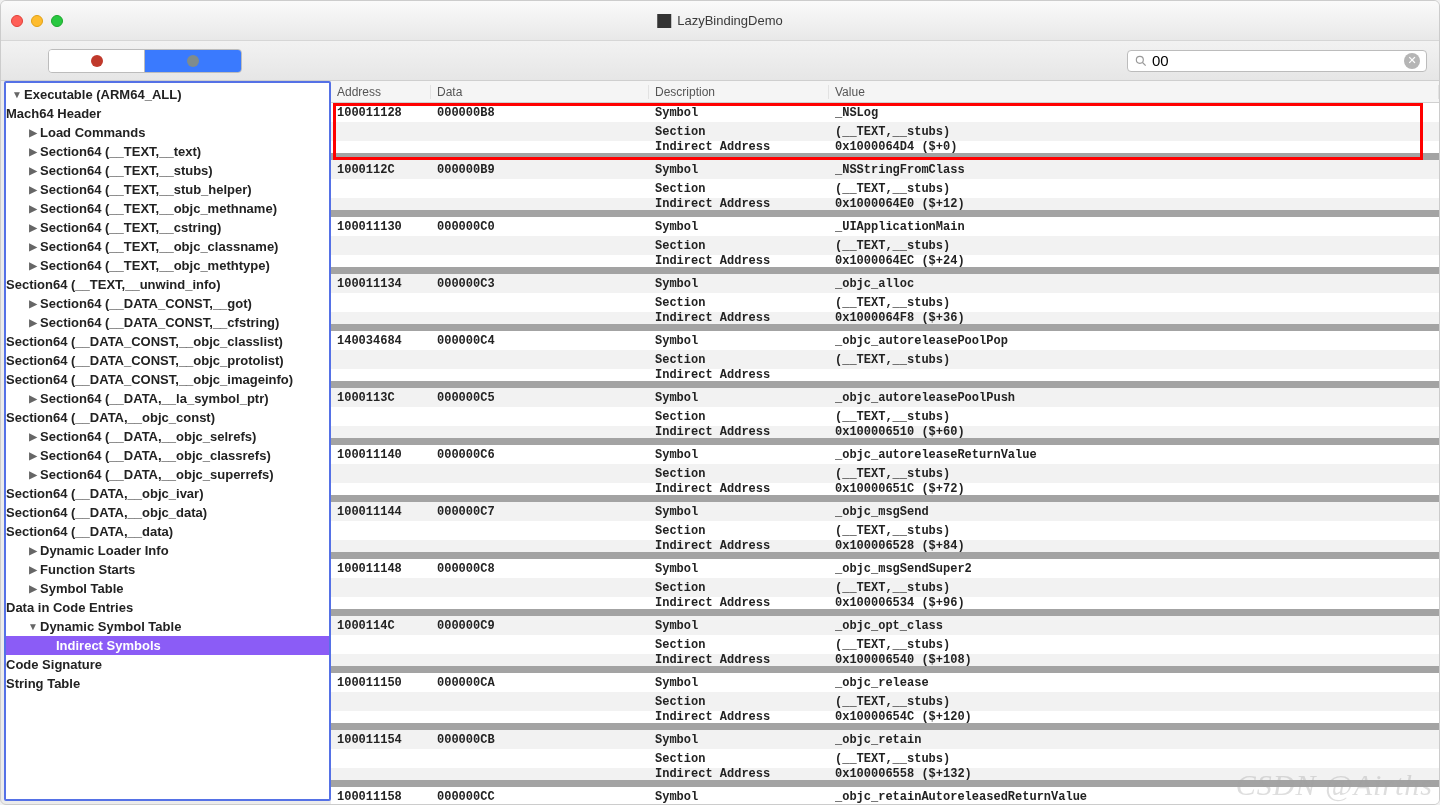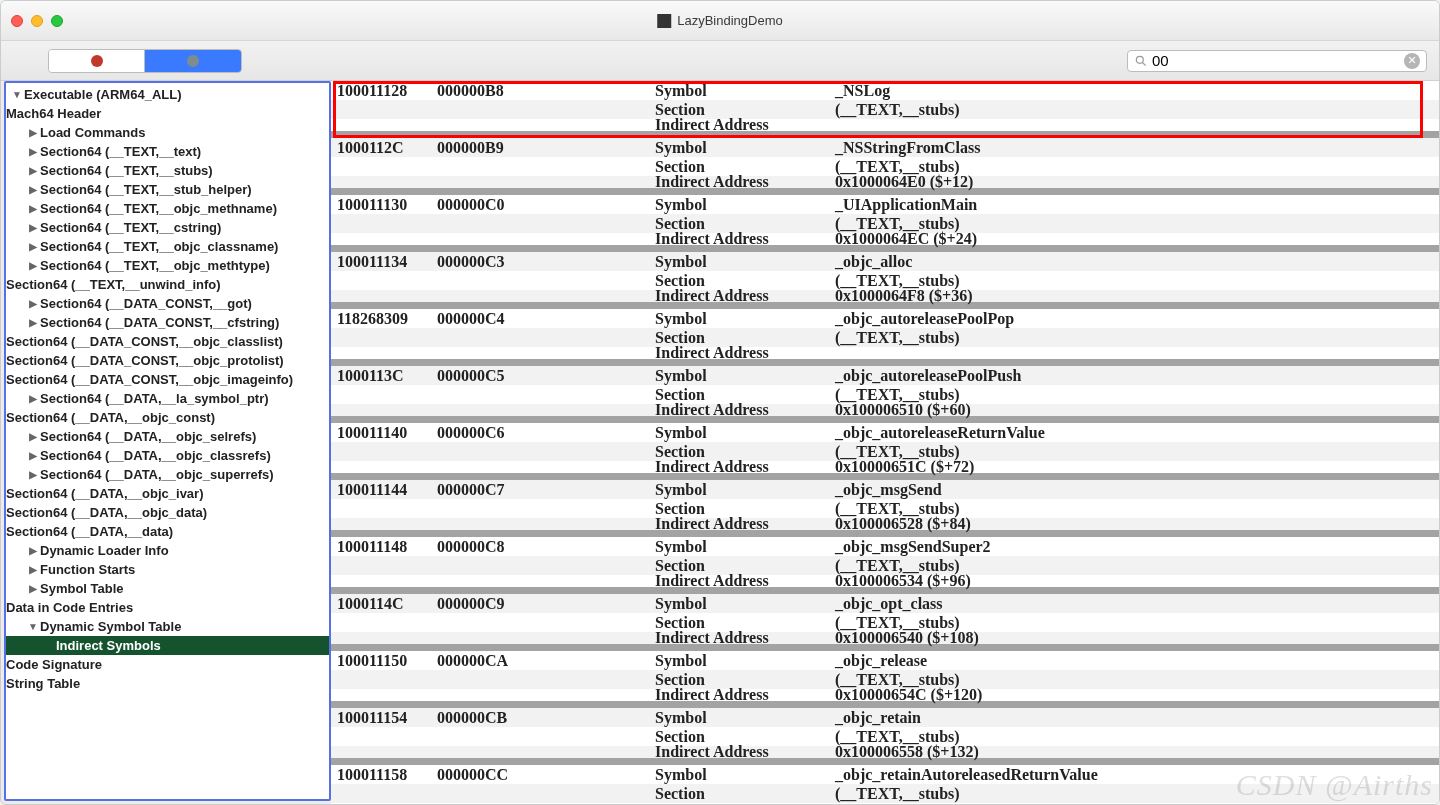--- a/index.html
+++ b/index.html
@@ -21,27 +21,27 @@
   .toolbar-right { margin-left:auto; }
   .search { display:flex; align-items:center; width:300px; height:22px; background:#fff; border:1px solid #bcbcbc; border-radius:4px; padding:0 6px; }
   .search input { flex:1; border:none; outline:none; font-size:15px; }
   .search .mag { width:14px; height:14px; margin-right:4px; opacity:.6; }
   .search .clear { width:16px; height:16px; border-radius:50%; background:#b5b5b5; color:#fff; display:flex; align-items:center; justify-content:center; font-size:11px; cursor:pointer; }
   .body { flex:1; display:flex; overflow:hidden; }
   .sidebar { width:327px; border:2px solid #5571e6; border-radius:2px; margin:0 0 3px 3px; background:#fff; overflow:auto; padding-top:2px; }
   .row { display:flex; align-items:center; height:19px; font-size:13px; cursor:default; user-select:none; }
   .ind0 { padding-left:6px; } .ind1 { padding-left:22px; } .ind2 { } .ind3 { padding-left:50px; }
   .tri { display:inline-block; width:10px; text-align:center; color:#666; font-size:10px; margin-right:2px; }
-  .row.selected { background:#14532d; color:#fff; }
+  .row.selected { background:#8b5cf6; color:#fff; }
   .row.bold { font-weight:600; }
   .main { flex:1; display:flex; flex-direction:column; background:#fff; overflow:hidden; }
   .thead { display:flex; background:#f5f5f5; border-bottom:1px solid #d0d0d0; height:22px; align-items:center; font-size:12px; color:#555; }
   .thead div { padding-left:6px; border-right:1px solid #e2e2e2; }
   .c-addr { width:100px; } .c-data { width:218px; } .c-desc { width:180px; } .c-val { flex:1; }
-  .tbody { flex:1; overflow:auto; position:relative; font-family: Liberation Serif, serif; font-size:16px; font-weight:600; }
+  .tbody { flex:1; overflow:auto; position:relative; font-family: Liberation Mono, monospace; font-size:12px; font-weight:600; }
   .trow { display:flex; height:19px; align-items:center; }
   .trow div { padding-left:6px; white-space:nowrap; overflow:hidden; }
   .alt0 { background:#fff; } .alt1 { background:#f2f2f2; }
   .divline { border-bottom:7px solid #a3a3a3; }
   .highlight-box { position:absolute; border:3px solid red; pointer-events:none; }
   .watermark { position:absolute; right:6px; bottom:2px; font-size:30px; font-style:italic; font-weight:400; color:rgba(160,160,160,0.35); letter-spacing:1px; pointer-events:none; font-family: Georgia, serif; }
 </style>
 </head>
 <body>
 
@@ -195,38 +195,45 @@
           <span>Indirect Symbols</span>
         </div>
         <div class="row bold ind2">
           <span>Code Signature</span>
         </div>
         <div class="row bold ind2">
           <span>String Table</span>
         </div>
       </div>
     <div class="main">
+      <div class="thead">
+        <div class="c-addr">Address</div>
+        <div class="c-data">Data</div>
+        <div class="c-desc">Description</div>
+        <div class="c-val">Value</div>
+      </div>
       <div class="tbody" id="tbody">
         <div class="highlight-box" style="left:2px; top:0px; width:1090px; height:57px;"></div>
       <div class="trow alt0">
             <div class="c-addr">100011128</div>
             <div class="c-data">000000B8</div>
             <div class="c-desc">Symbol</div>
             <div class="c-val">_NSLog</div>
           </div>
           <div class="trow alt1">
             <div class="c-addr"></div>
             <div class="c-data"></div>
             <div class="c-desc">Section</div>
             <div class="c-val">(__TEXT,__stubs)</div>
           </div>
           <div class="trow alt0 divline">
             <div class="c-addr"></div>
             <div class="c-data"></div>
             <div class="c-desc">Indirect Address</div>
+            <div class="c-val">0x1000064D4 ($+0)</div>
           </div>
           <div class="trow alt1">
             <div class="c-addr">1000112C</div>
             <div class="c-data">000000B9</div>
             <div class="c-desc">Symbol</div>
             <div class="c-val">_NSStringFromClass</div>
           </div>
           <div class="trow alt0">
             <div class="c-addr"></div>
             <div class="c-data"></div>
@@ -269,21 +276,21 @@
             <div class="c-desc">Section</div>
             <div class="c-val">(__TEXT,__stubs)</div>
           </div>
           <div class="trow alt1 divline">
             <div class="c-addr"></div>
             <div class="c-data"></div>
             <div class="c-desc">Indirect Address</div>
             <div class="c-val">0x1000064F8 ($+36)</div>
           </div>
           <div class="trow alt0">
-            <div class="c-addr">118268309</div>
+            <div class="c-addr">140034684</div>
             <div class="c-data">000000C4</div>
             <div class="c-desc">Symbol</div>
             <div class="c-val">_objc_autoreleasePoolPop</div>
           </div>
           <div class="trow alt1">
             <div class="c-addr"></div>
             <div class="c-data"></div>
             <div class="c-desc">Section</div>
             <div class="c-val">(__TEXT,__stubs)</div>
           </div>

